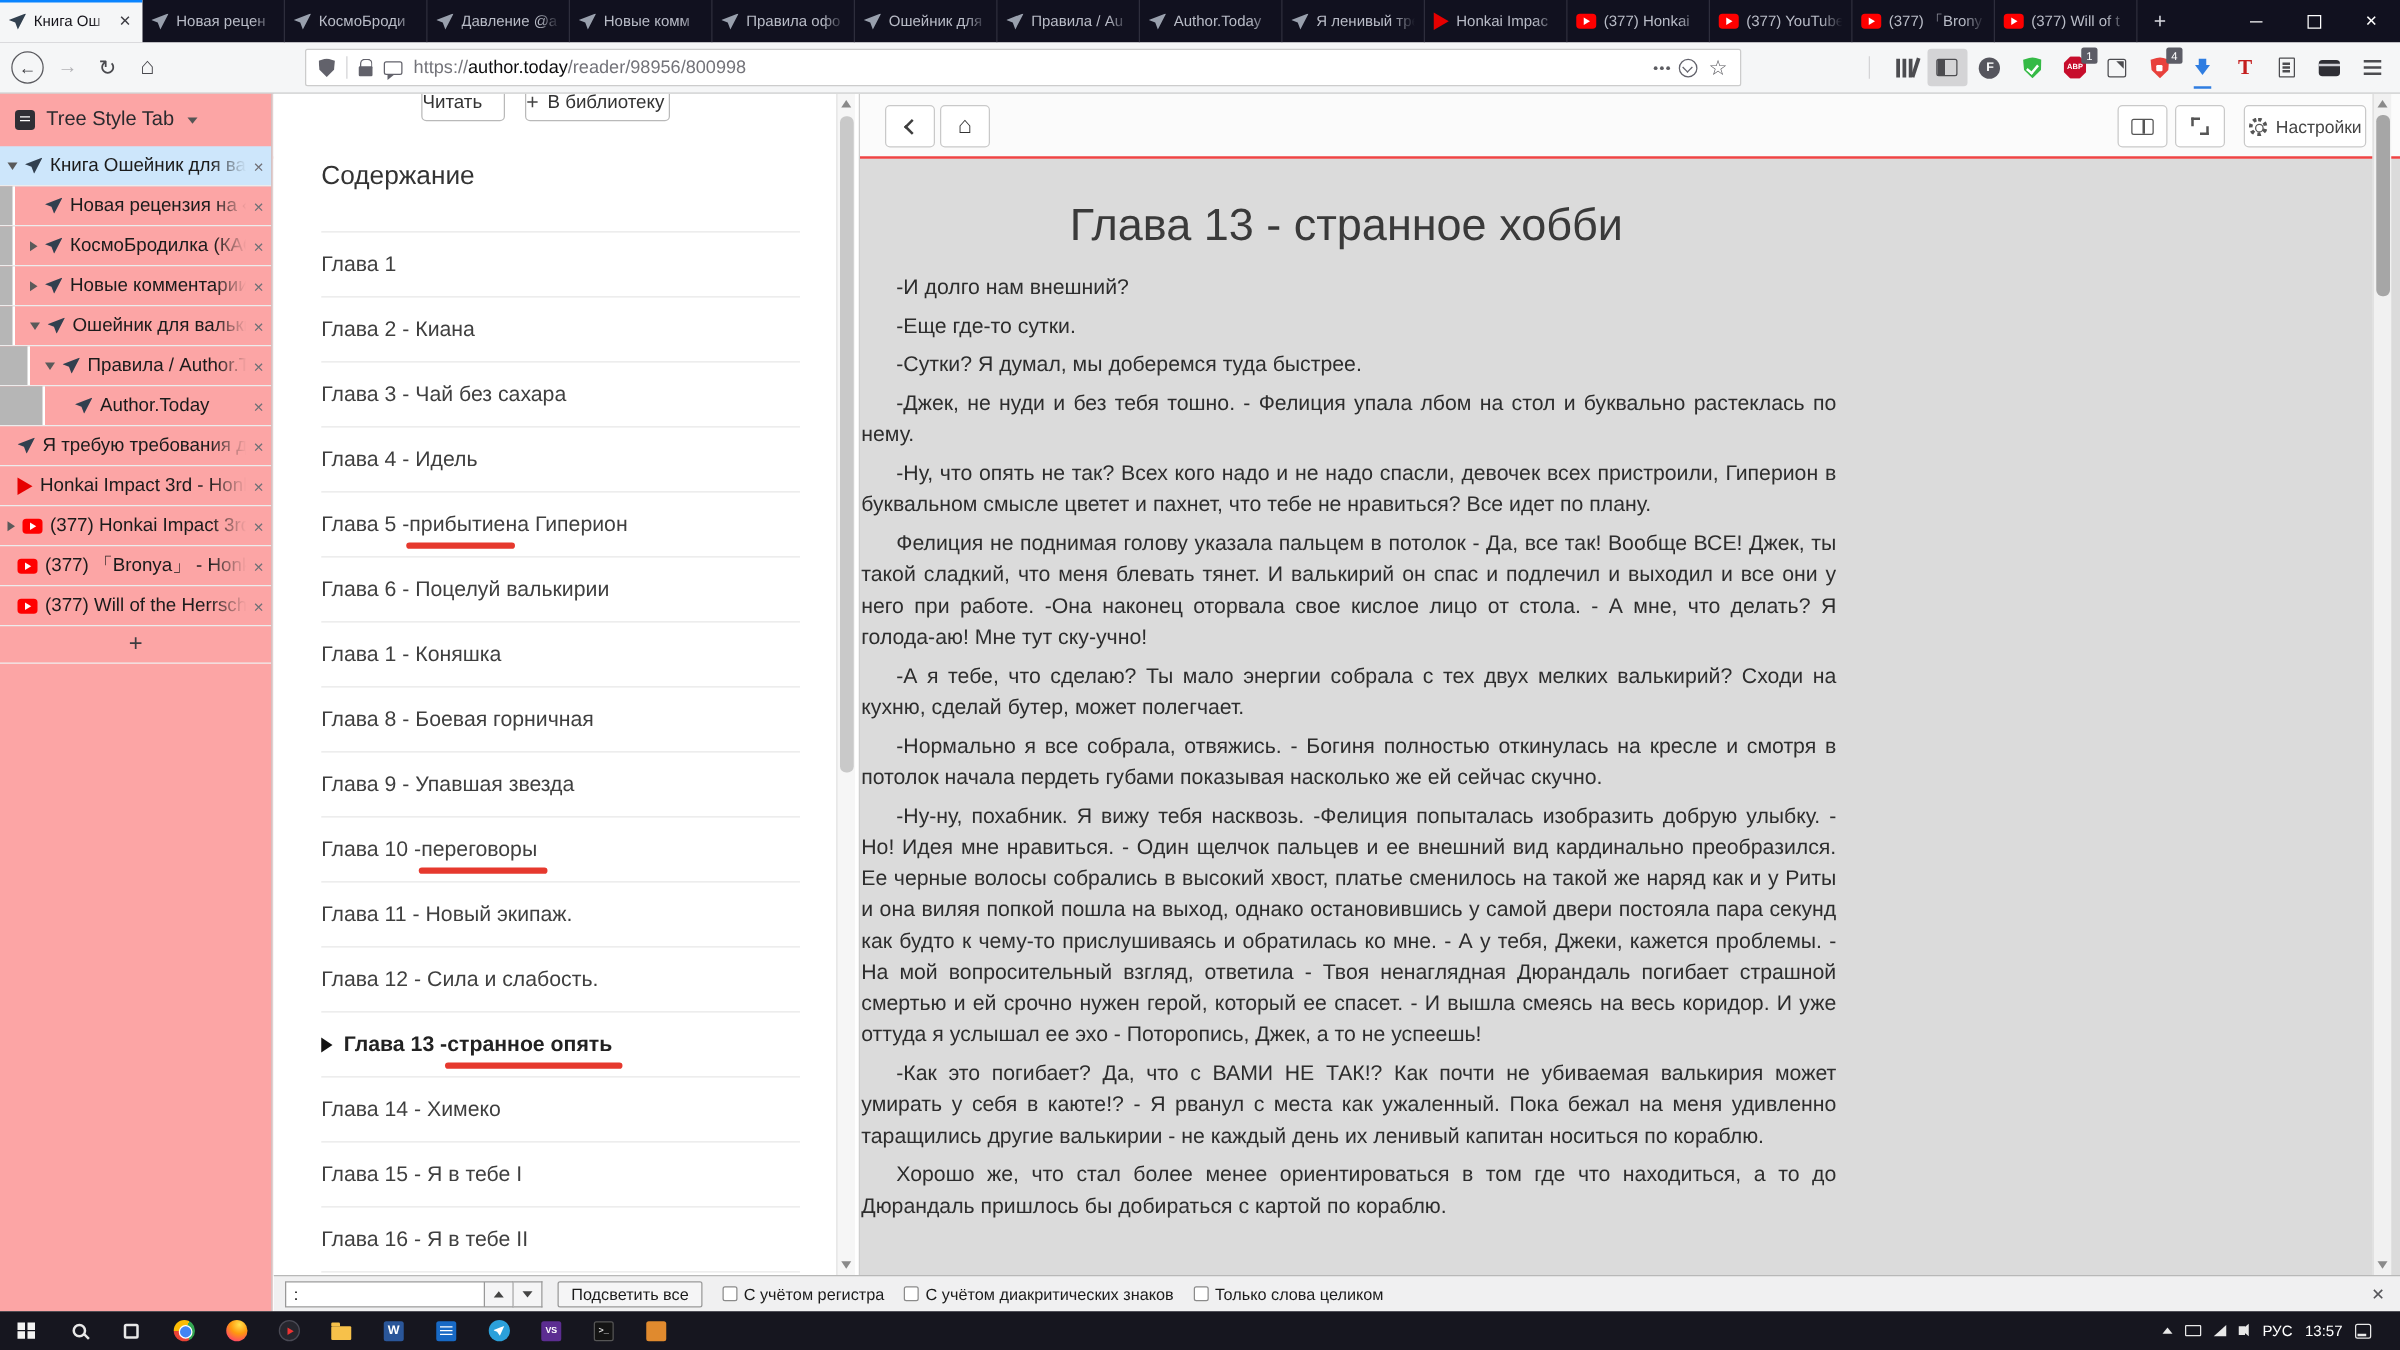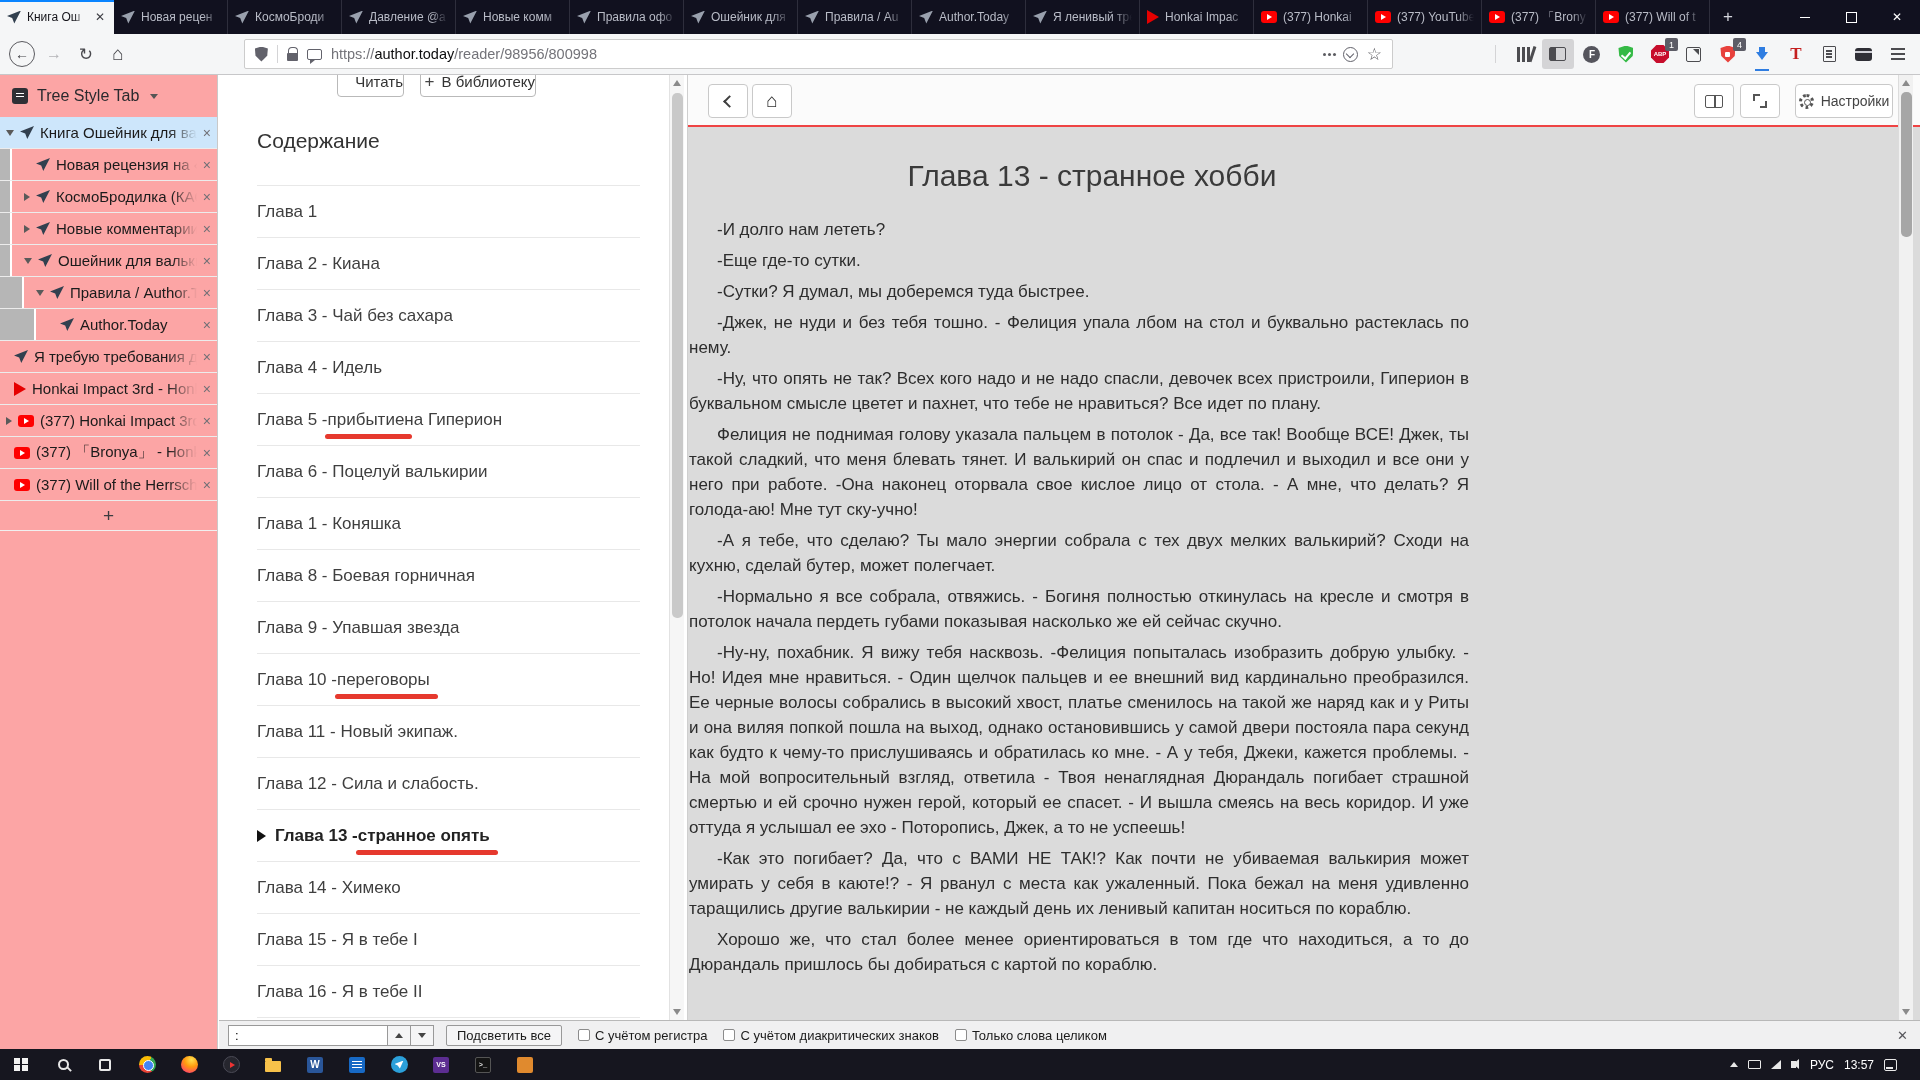--- a/index.html
+++ b/index.html
@@ -104,32 +104,32 @@
   .rbtn{position:absolute;top:9px;height:34px;background:#fff;border:1px solid #c9c9c9;border-radius:4px;display:flex;align-items:center;justify-content:center;gap:7px;color:#444;font-size:14px}
   .ic-chevl{width:9px;height:9px;border-left:2.5px solid #3e3e3e;border-bottom:2.5px solid #3e3e3e;transform:rotate(45deg);margin-left:3px}
   .ic-home2::before{content:"⌂";font-size:19px;color:#333}
   .ic-book{width:18px;height:13px;border:1.5px solid #555;border-radius:2px;position:relative}
   .ic-book::before{content:"";position:absolute;left:50%;top:0;width:1.5px;height:100%;background:#555}
   .ic-exp{width:14px;height:14px;position:relative}
   .ic-exp::before{content:"";position:absolute;left:0;top:0;width:5px;height:5px;border-left:2px solid #555;border-top:2px solid #555}
   .ic-exp::after{content:"";position:absolute;right:0;bottom:0;width:5px;height:5px;border-right:2px solid #555;border-bottom:2px solid #555}
   .ic-gear{width:15px;height:15px;border:3px dotted #555;border-radius:50%;position:relative}
   .ic-gear::after{content:"";position:absolute;left:2px;top:2px;width:5px;height:5px;border:1.5px solid #555;border-radius:50%}
-  .reader-title{position:absolute;top:84px;left:483px;width:780px;text-align:center;font-size:30px;font-weight:500;color:#3a3a3a}
+  .reader-title{position:absolute;top:84px;left:468px;width:780px;text-align:center;font-size:36px;font-weight:500;color:#3a3a3a}
   .reader-text{position:absolute;top:142px;left:470px;width:780px;font-size:17px;line-height:25px;color:#2d2d2d;text-align:justify}
   .reader-text p{margin:0 0 6px;text-indent:28px}
   .rscroll{position:absolute;top:0;right:7px;bottom:0;width:15px;background:#f1f1f1;border-left:1px solid #dcdcdc}
   .rthumb{position:absolute;top:17px;left:2px;width:11px;height:145px;background:#a6a6a6;border-radius:5px}
   .sarr{position:absolute;left:3px;width:0;height:0;border-left:4.5px solid transparent;border-right:4.5px solid transparent}
   .sarr.up{top:5px;border-bottom:6px solid #8a8a8a}
   .sarr.dn{bottom:5px;border-top:6px solid #8a8a8a}
 
   
   .toc{position:absolute;left:0;top:0;width:469px;height:100%;background:#fff;border-right:1px solid #cfcfcf;overflow:hidden}
-  .toc-btn{position:absolute;top:-9px;height:31px;background:#fff;border:1px solid #b9b9b9;border-radius:4px;display:flex;align-items:center;justify-content:flex-end;gap:7px;font-size:15px;color:#333}
+  .toc-btn{position:absolute;top:-9px;height:31px;background:#fff;border:1px solid #b9b9b9;border-radius:4px;display:flex;align-items:center;justify-content:flex-start;gap:7px;font-size:15px;color:#333}
   .b-read{left:118px;width:67px}
   .b-lib{left:201px;width:116px}
   .plus-g{font-size:17px;color:#444}
   .toc-head{position:absolute;top:54px;left:38px;font-size:21px;color:#333}
   .toc-list{position:absolute;top:110px;left:38px;right:47px;border-top:1px solid #e8e8e8}
   .toc-row{height:52px;display:flex;align-items:center;border-bottom:1px solid #e8e8e8;font-size:17px;color:#3f3f3f;position:relative}
   .toc-row.cur{font-weight:bold;color:#222}
   .ic-playmark{width:0;height:0;border-top:6px solid transparent;border-bottom:6px solid transparent;border-left:9px solid #111;margin-right:9px;flex:none}
   .u{position:relative}
   .u::after{content:"";position:absolute;left:-2px;right:-8px;bottom:-9px;height:5px;background:#e6392e;border-radius:3px}
@@ -419,21 +419,21 @@
             <span class="ic-exp"></span>
           </div>
         <div class="rbtn" style="left:1576px;width:98px">
             <span class="ic-gear"></span>
             <span>Настройки</span>
           </div>
       </div>
 
       <div class="reader-title">Глава 13 - странное хобби</div>
       <div class="reader-text">
-        <p>-И долго нам лететь?</p>
+        <p>-И долго нам внешний?</p>
         <p>-Еще где-то сутки.</p>
         <p>-Сутки? Я думал, мы доберемся туда быстрее.</p>
         <p>-Джек, не нуди и без тебя тошно. - Фелиция упала лбом на стол и буквально растеклась по нему.</p>
         <p>-Ну, что опять не так? Всех кого надо и не надо спасли, девочек всех пристроили, Гиперион в буквальном смысле цветет и пахнет, что тебе не нравиться? Все идет по плану.</p>
         <p>Фелиция не поднимая голову указала пальцем в потолок - Да, все так! Вообще ВСЕ! Джек, ты такой сладкий, что меня блевать тянет. И валькирий он спас и подлечил и выходил и все они у него при работе. -Она наконец оторвала свое кислое лицо от стола. - А мне, что делать? Я голода-аю! Мне тут ску-учно!</p>
         <p>-А я тебе, что сделаю? Ты мало энергии собрала с тех двух мелких валькирий? Сходи на кухню, сделай бутер, может полегчает.</p>
         <p>-Нормально я все собрала, отвяжись. - Богиня полностью откинулась на кресле и смотря в потолок начала пердеть губами показывая насколько же ей сейчас скучно.</p>
         <p>-Ну-ну, похабник. Я вижу тебя насквозь. -Фелиция попыталась изобразить добрую улыбку. - Но! Идея мне нравиться. - Один щелчок пальцев и ее внешний вид кардинально преобразился. Ее черные волосы собрались в высокий хвост, платье сменилось на такой же наряд как и у Риты и она виляя попкой пошла на выход, однако остановившись у самой двери постояла пара секунд как будто к чему-то прислушиваясь и обратилась ко мне. - А у тебя, Джеки, кажется проблемы. - На мой вопросительный взгляд, ответила - Твоя ненаглядная Дюрандаль погибает страшной смертью и ей срочно нужен герой, который ее спасет. - И вышла смеясь на весь коридор. И уже оттуда я услышал ее эхо - Поторопись, Джек, а то не успеешь!</p>
         <p>-Как это погибает? Да, что с ВАМИ НЕ ТАК!? Как почти не убиваемая валькирия может умирать у себя в каюте!? - Я рванул с места как ужаленный. Пока бежал на меня удивленно таращились другие валькирии - не каждый день их ленивый капитан носиться по кораблю.</p>
         <p>Хорошо же, что стал более менее ориентироваться в том где что находиться, а то до Дюрандаль пришлось бы добираться с картой по кораблю.</p>

